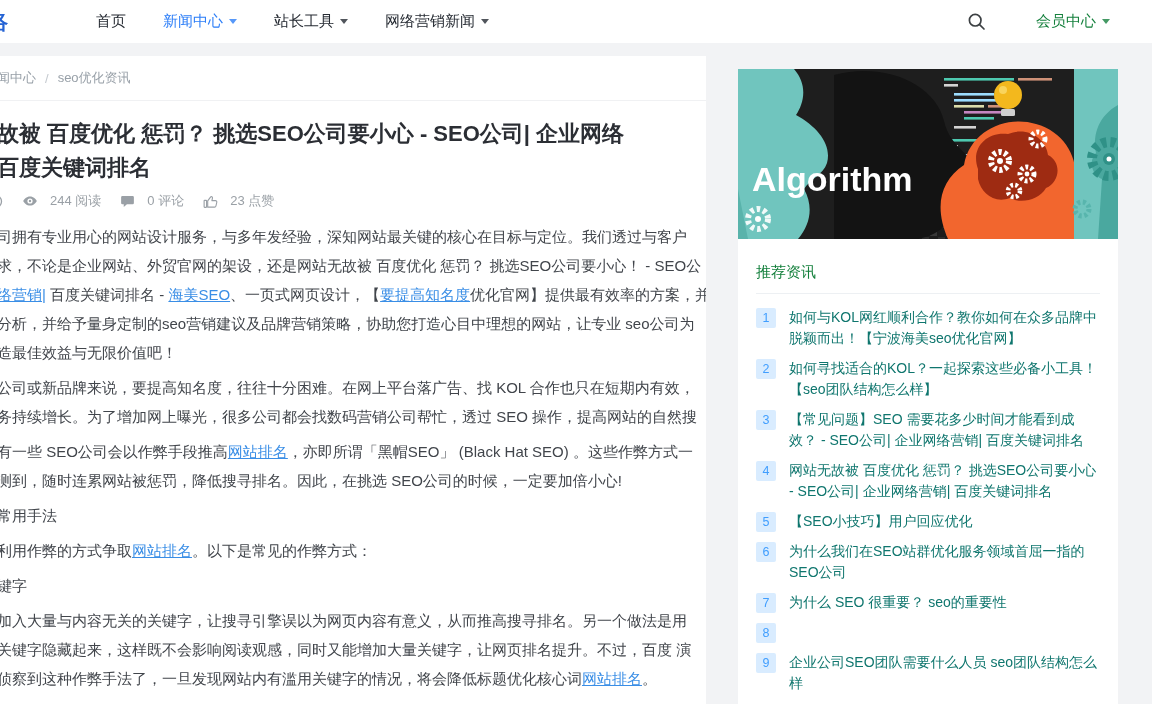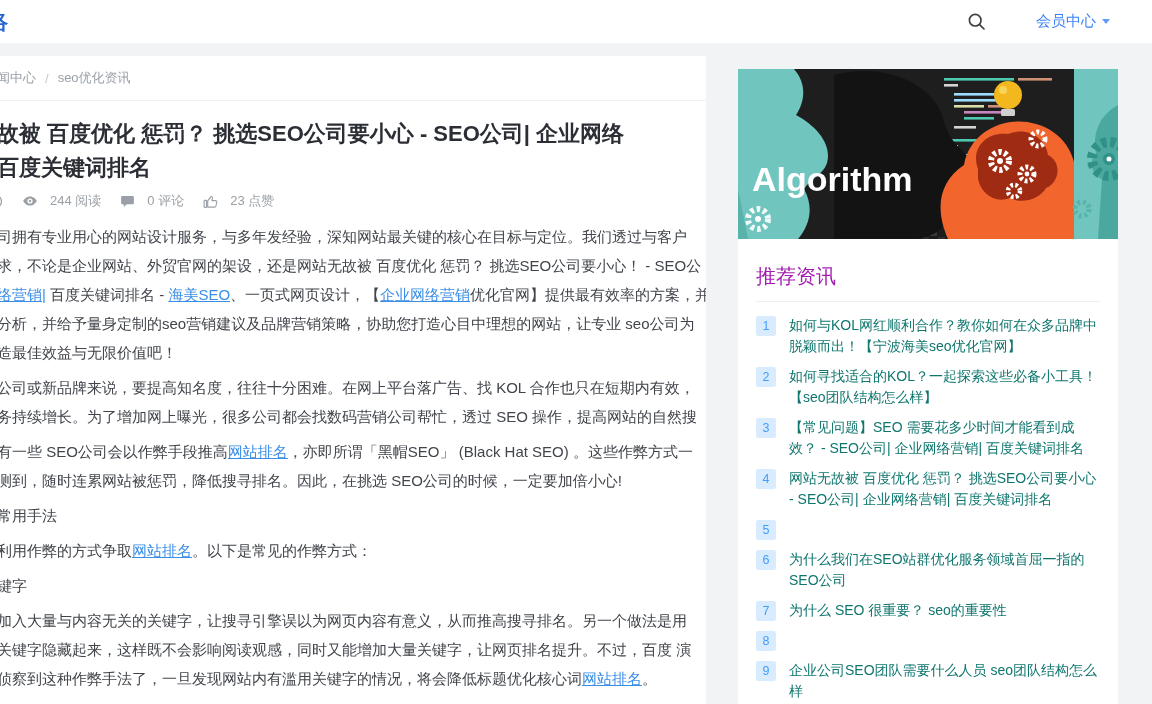--- a/index.html
+++ b/index.html
@@ -13,21 +13,21 @@
 
   
   .nav{position:absolute;top:0;left:0;right:0;height:43px;background:#fff;display:flex;align-items:center;z-index:5}
   .logo-frag{color:#2563d4;font-weight:bold;font-size:21px;margin-left:-13px;line-height:43px}
   .nav-menu{display:flex;gap:37px;margin-left:88px;align-items:center}
   .nav-item{font-size:15px;color:#262b33;display:flex;align-items:center;cursor:pointer;white-space:nowrap}
   .nav-item.active{color:#2c7ef8}
   .caret{display:inline-block;width:0;height:0;border:4px solid transparent;border-top:5px solid currentColor;margin-left:6px;margin-top:4px;opacity:.8}
   .nav-right{margin-left:auto;display:flex;align-items:center;gap:50px;margin-right:42px}
   .search-btn{display:flex;align-items:center;cursor:pointer}
-  .member{font-size:15px;color:#3b82f6;display:flex;align-items:center;cursor:pointer}
+  .member{font-size:15px;color:#15803d;display:flex;align-items:center;cursor:pointer}
 
   
   .article-card{position:absolute;left:-16px;top:56px;width:722px;height:660px;background:#fff;
     box-sizing:border-box;padding:0 0 0 13px;overflow:hidden}
   .crumbs{height:44px;display:flex;align-items:center;font-size:13px;color:#98a0a8;border-bottom:1px solid #f0f1f3;gap:9px;white-space:nowrap}
   .crumb{cursor:pointer}
   .crumb-sep{color:#c4c9cf}
   .title-line{white-space:nowrap;font-size:22px;font-weight:700;color:#2b2e34;line-height:34px}
   .title-block{margin-top:16px}
   .meta{margin-top:7px;display:flex;align-items:center;gap:19px;color:#9aa0a6;font-size:13px;white-space:nowrap}
@@ -36,32 +36,49 @@
   .meta-clock{margin-left:-9px}
   .article-body{margin-top:12px;font-size:15px;color:#41454b}
   .para{margin-bottom:6px}
   .tline{white-space:nowrap;line-height:29px;height:29px}
   .lnk{color:#3a8ee6;text-decoration:underline}
 
   
   .side-img{position:absolute;left:738px;top:69px;width:380px;height:218px;overflow:hidden}
   .rec-card{position:absolute;left:738px;top:239px;width:380px;height:465px;background:#fff;
     box-sizing:border-box;padding:24px 18px 0 18px;overflow:hidden}
-  .rec-title{font-size:20px;color:#a21caf;padding-bottom:11px;border-bottom:1px solid #edf0f3}
+  .rec-title{font-size:15px;color:#15803d;padding-bottom:11px;border-bottom:1px solid #edf0f3}
   .rec-list{margin-top:13px}
   .rec-item{display:flex;gap:13px;margin-bottom:9px;cursor:pointer}
   .rec-num{flex:0 0 20px;width:20px;height:20px;background:#d9ecff;color:#409eff;font-size:12.5px;
     display:flex;align-items:center;justify-content:center;border-radius:2px;margin-top:1px}
   .rec-text{color:#0f766e;font-size:14px;line-height:21px}
 </style>
 </head>
 <body>
 
 <div class="nav">
   <span class="logo-frag">络</span>
+  <div class="nav-menu">
+      <a class="nav-item">
+        <span>首页</span>
+      </a>
+      <a class="nav-item active">
+        <span>新闻中心</span>
+        <span class="caret"></span>
+      </a>
+      <a class="nav-item">
+        <span>站长工具</span>
+        <span class="caret"></span>
+      </a>
+      <a class="nav-item">
+        <span>网络营销新闻</span>
+        <span class="caret"></span>
+      </a>
+    </div>
   <div class="nav-right">
     <span class="search-btn">
       <svg width="19" height="19" viewBox="0 0 19 19" fill="none">
         <circle cx="8.2" cy="8.2" r="5.8" stroke="#3c4043" stroke-width="1.7"></circle>
         <line x1="12.6" y1="12.6" x2="17" y2="17" stroke="#3c4043" stroke-width="1.7" stroke-linecap="round"></line>
       </svg>
     </span>
     <span class="member">
       <span>会员中心</span>
       <span class="caret"></span>
@@ -114,21 +131,21 @@
           </svg>
       </span>
       <span>23 点赞</span>
     </span>
   </div>
 
   <div class="article-body">
       <div class="para">
         <div class="tline"><span>司拥有专业用心的网站设计服务，与多年发经验，深知网站最关键的核心在目标与定位。我们透过与客户</span></div>
         <div class="tline"><span>求，不论是企业网站、外贸官网的架设，还是网站无故被 百度优化 惩罚？ 挑选SEO公司要小心！ - SEO公</span></div>
-        <div class="tline"><a class="lnk">络营销|</a><span> 百度关键词排名 - </span><a class="lnk">海美SEO</a><span>、一页式网页设计，【</span><a class="lnk">企业网络营销</a><span>优化官网】提供最有效率的方案，并</span></div>
+        <div class="tline"><a class="lnk">络营销|</a><span> 百度关键词排名 - </span><a class="lnk">海美SEO</a><span>、一页式网页设计，【</span><a class="lnk">要提高知名度</a><span>优化官网】提供最有效率的方案，并</span></div>
         <div class="tline"><span>分析，并给予量身定制的seo营销建议及品牌营销策略，协助您打造心目中理想的网站，让专业 seo公司为</span></div>
         <div class="tline"><span>造最佳效益与无限价值吧！</span></div>
       </div>
       <div class="para">
         <div class="tline"><span>公司或新品牌来说，要提高知名度，往往十分困难。在网上平台落广告、找 KOL 合作也只在短期内有效，</span></div>
         <div class="tline"><span>务持续增长。为了增加网上曝光，很多公司都会找数码营销公司帮忙，透过 SEO 操作，提高网站的自然搜</span></div>
       </div>
       <div class="para">
         <div class="tline"><span>有一些 SEO公司会以作弊手段推高</span><a class="lnk">网站排名</a><span>，亦即所谓「黑帽SEO」 (Black Hat SEO) 。这些作弊方式一</span></div>
         <div class="tline"><span>测到，随时连累网站被惩罚，降低搜寻排名。因此，在挑选 SEO公司的时候，一定要加倍小心!</span></div>
@@ -239,20 +256,21 @@
       <a class="rec-item">
         <span class="rec-num">3</span>
         <span class="rec-text">【常见问题】SEO 需要花多少时间才能看到成效？ - SEO公司| 企业网络营销| 百度关键词排名</span>
       </a>
       <a class="rec-item">
         <span class="rec-num">4</span>
         <span class="rec-text">网站无故被 百度优化 惩罚？ 挑选SEO公司要小心 - SEO公司| 企业网络营销| 百度关键词排名</span>
       </a>
       <a class="rec-item">
         <span class="rec-num">5</span>
+        <span class="rec-text">【SEO小技巧】用户回应优化</span>
       </a>
       <a class="rec-item">
         <span class="rec-num">6</span>
         <span class="rec-text">为什么我们在SEO站群优化服务领域首屈一指的SEO公司</span>
       </a>
       <a class="rec-item">
         <span class="rec-num">7</span>
         <span class="rec-text">为什么 SEO 很重要？ seo的重要性</span>
       </a>
       <a class="rec-item">

